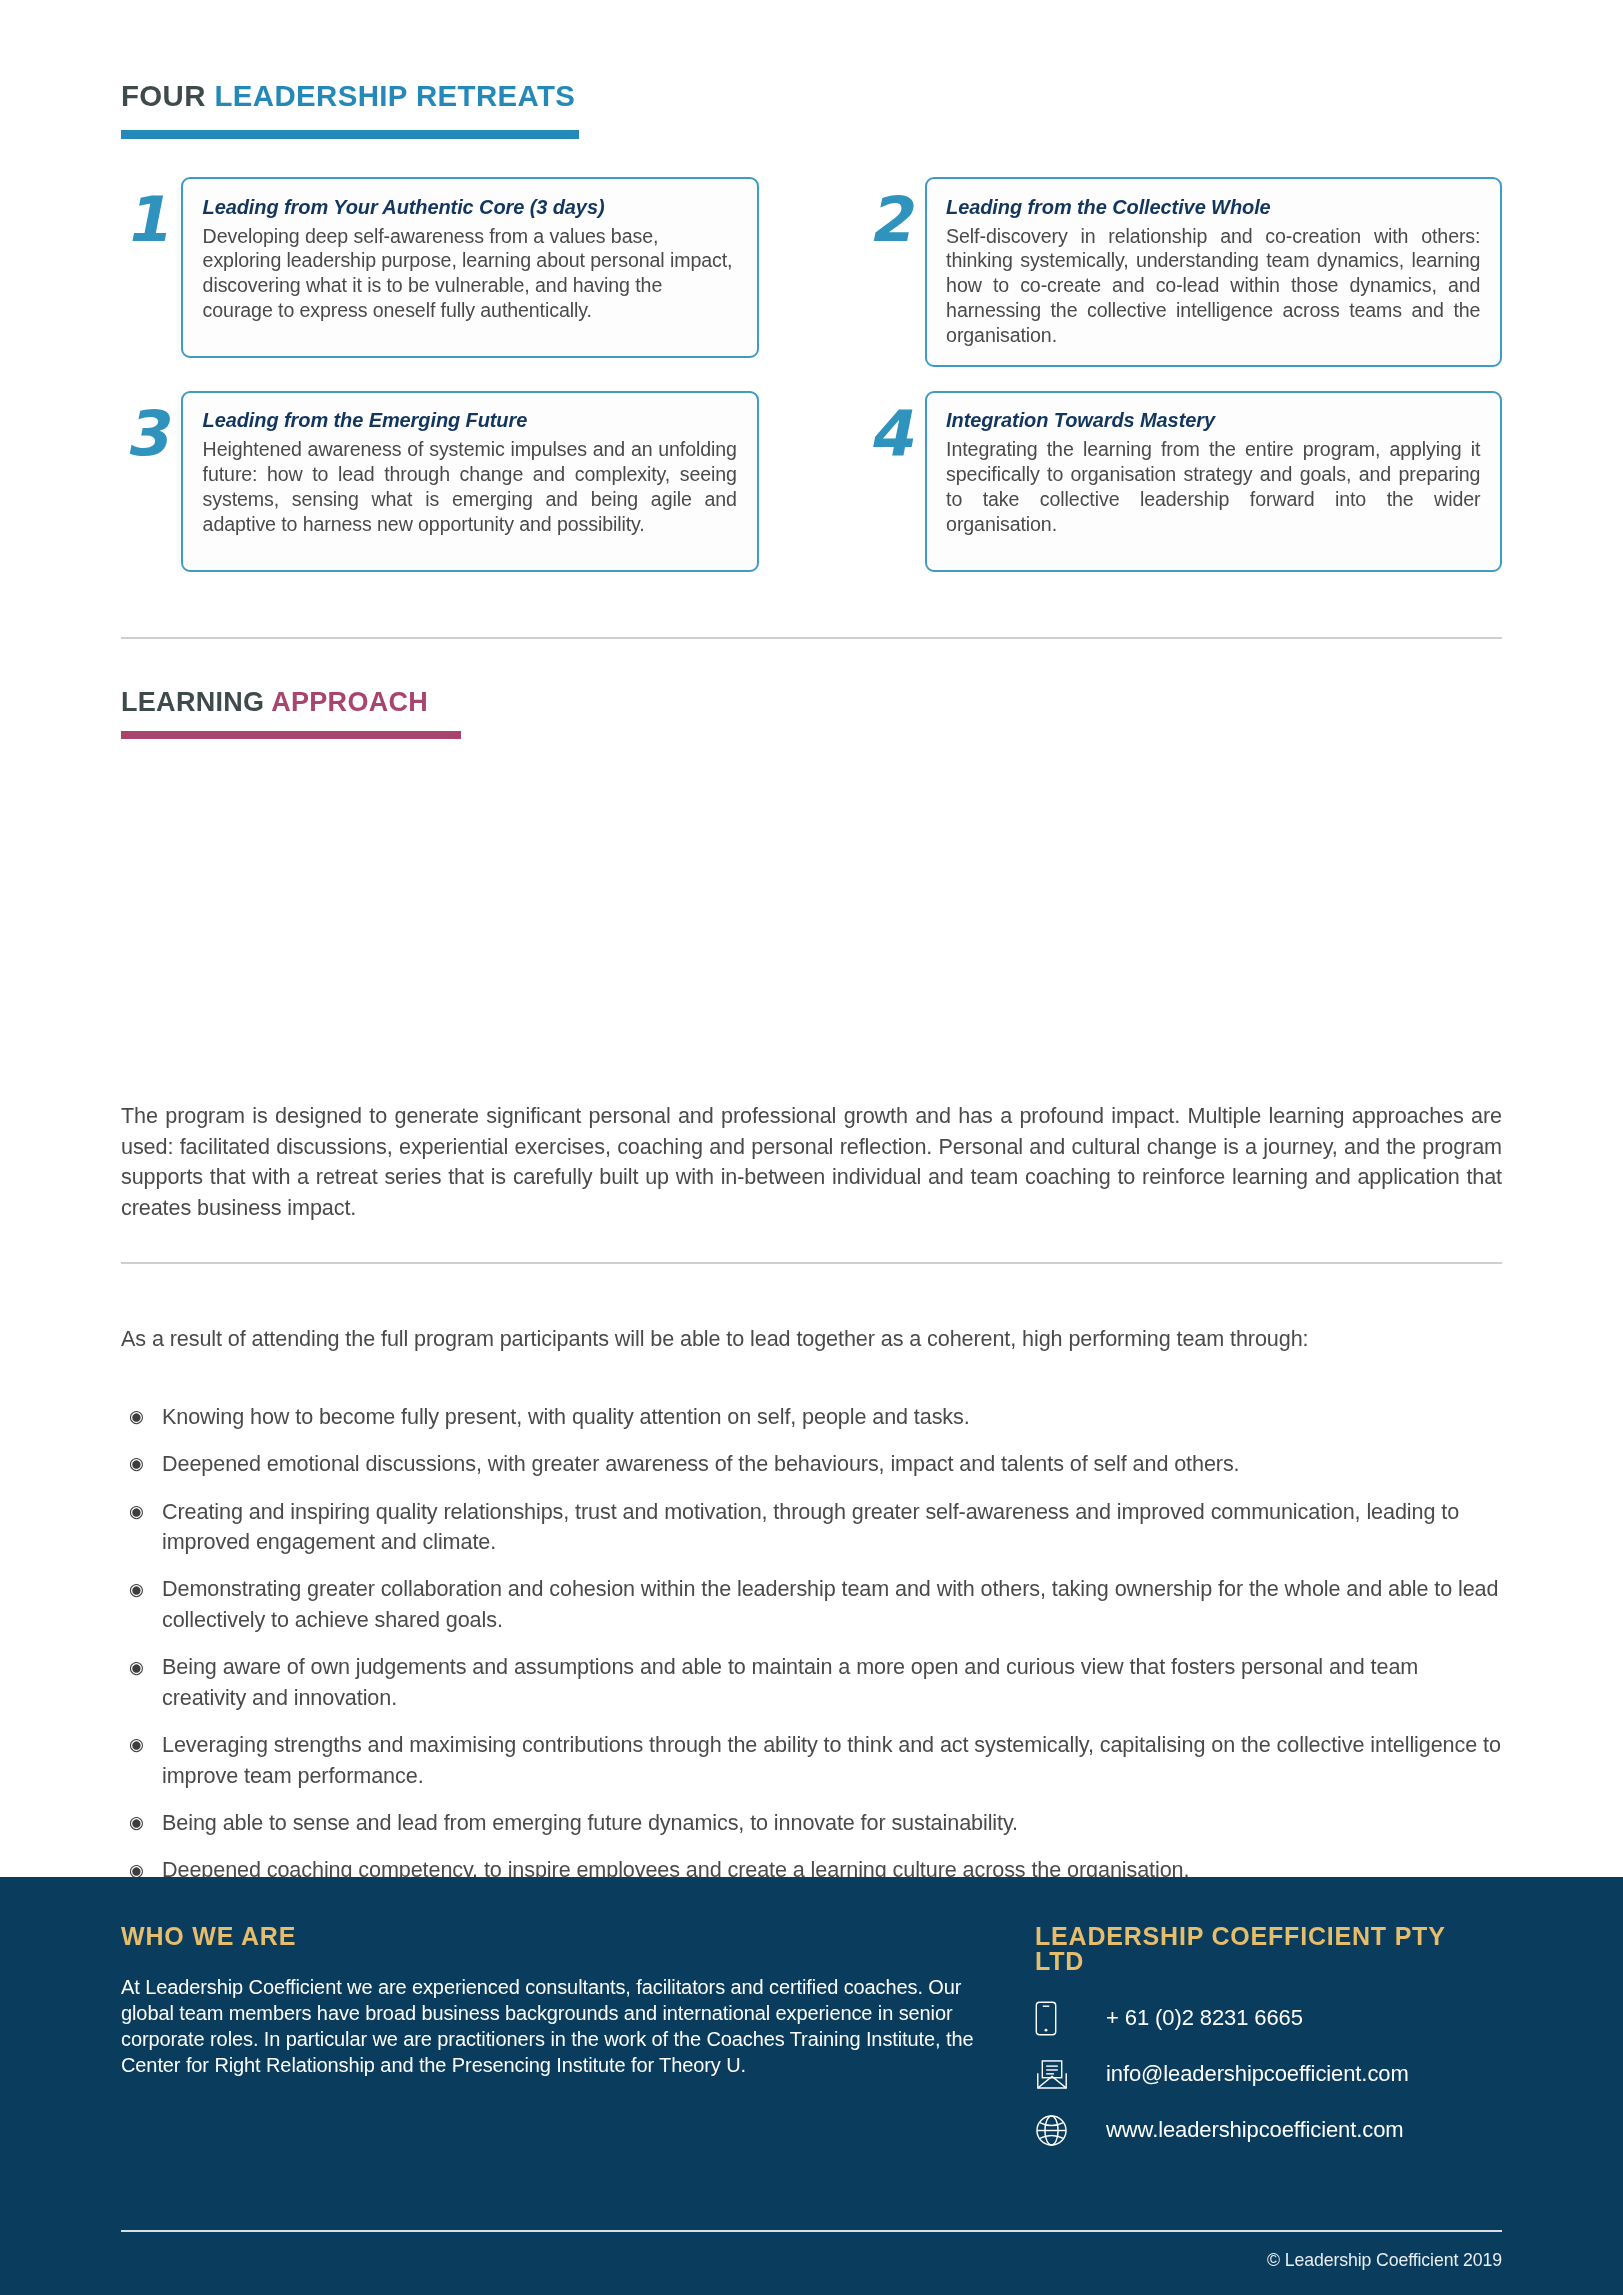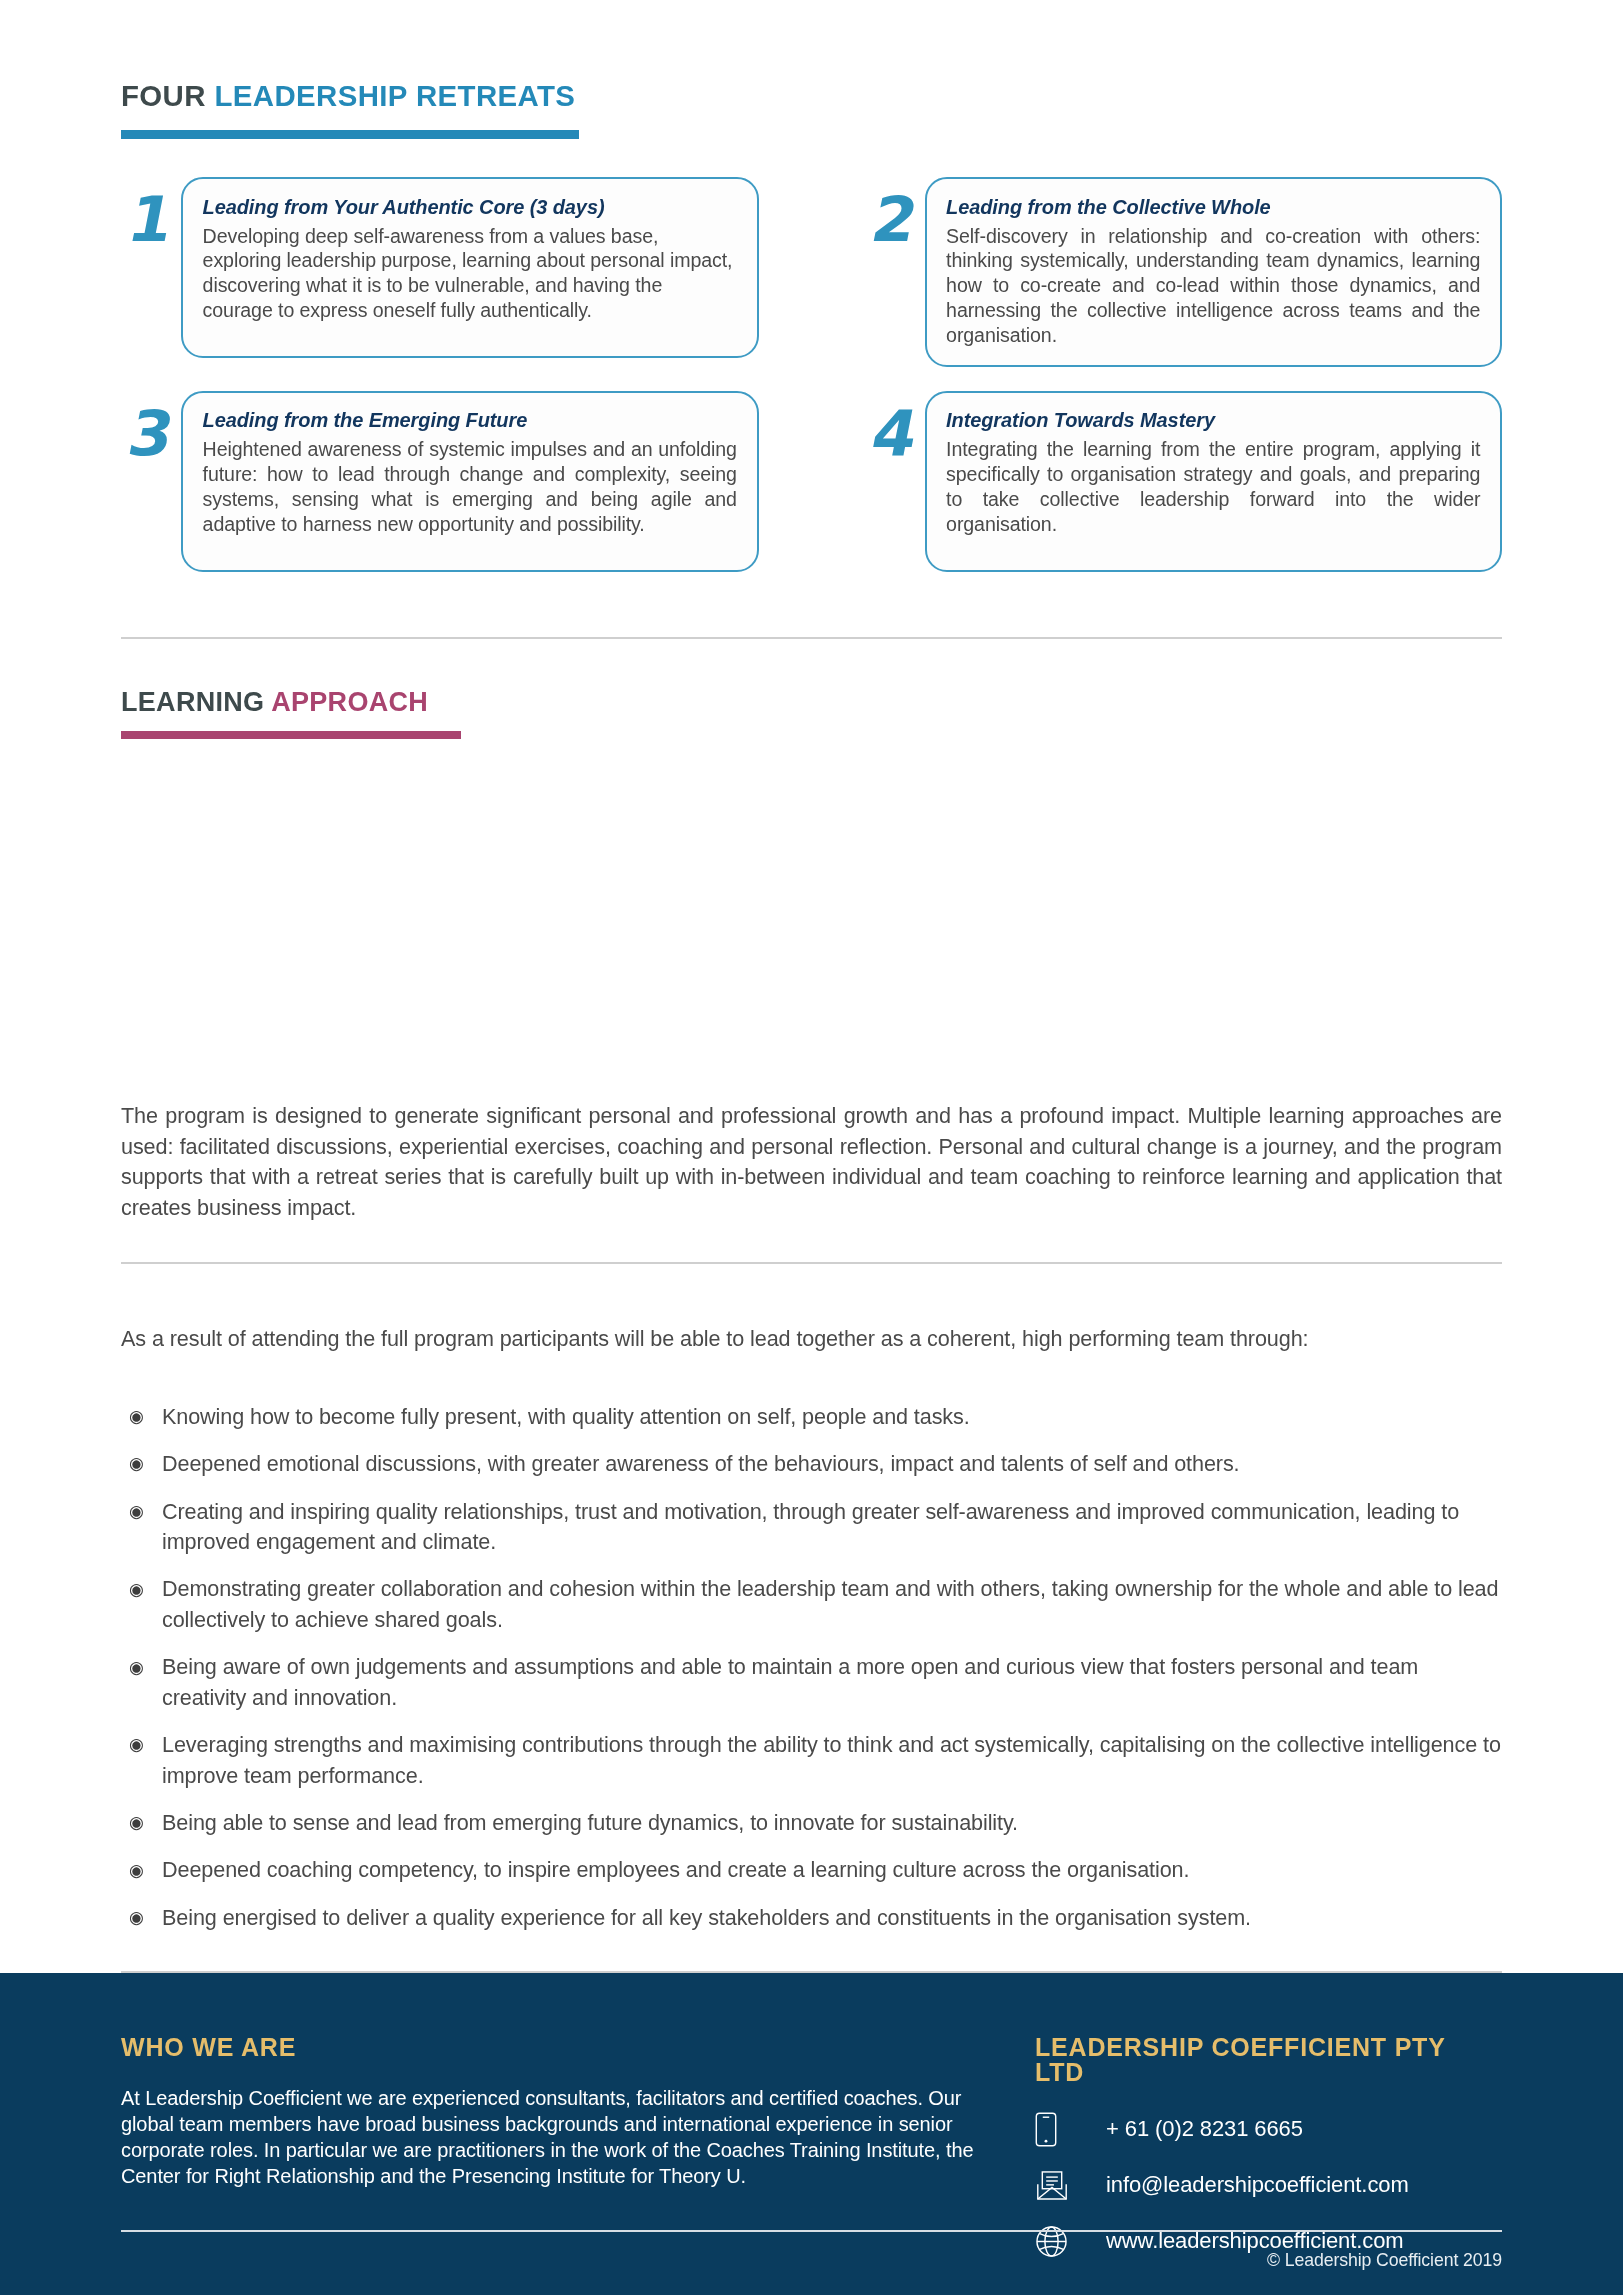--- a/index.html
+++ b/index.html
@@ -68,21 +68,21 @@
     color: #2f93be;
     font-style: italic;
     text-align: center;
     padding-top: 14.4px;
     font-family: "DejaVu Sans", sans-serif;
     letter-spacing: -1.3px;
   }
   .retreat-box {
     flex: 1 1 auto;
     border: 2px solid #3e9bc4;
-    border-radius: 22px;
+    border-radius: 9px;
     background: #fdfdfd;
     padding: 15.7px 19.6px 17px 19.6px;
     min-height: 181px;
     box-sizing: border-box;
   }
   .retreat-title {
     font-size: 20px;
     font-weight: bold;
     font-style: italic;
     color: #12365e;
@@ -181,25 +181,25 @@
     color: #4a4a4a;
     letter-spacing: -0.1px;
   }
 
   
   .footer {
     position: absolute;
     left: 0;
     right: 0;
     bottom: 0;
-    height: 322px;
+    height: 418px;
     background: #0a3c5e;
     color: #ffffff;
     box-sizing: border-box;
-    padding: 16px 121px;
+    padding: 1px 121px;
   }
   .footer-cols {
     display: flex;
     padding-top: 46px;
   }
   .footer-left { flex: 0 0 880px; }
   .footer-right { flex: 1 1 auto; padding-left: 34px; }
   .footer-heading {
     font-size: 25px;
     font-weight: bold;

